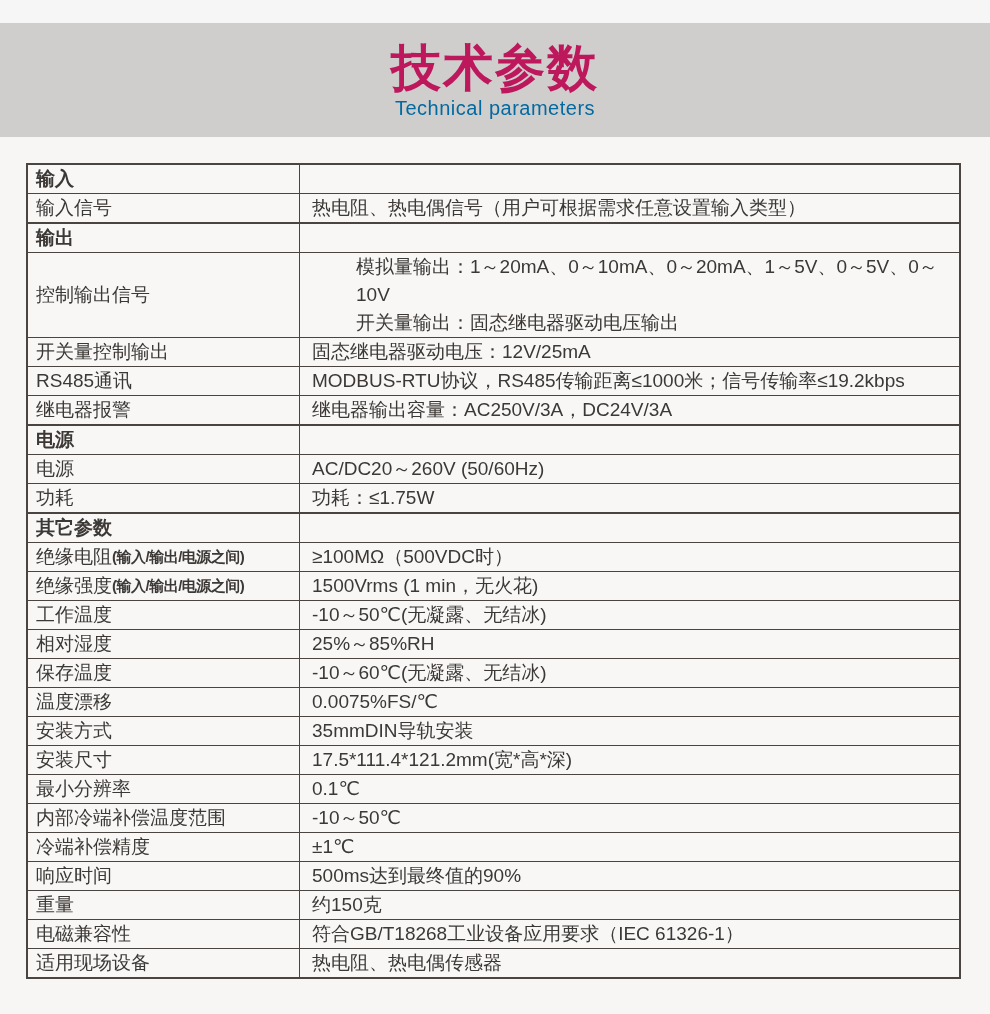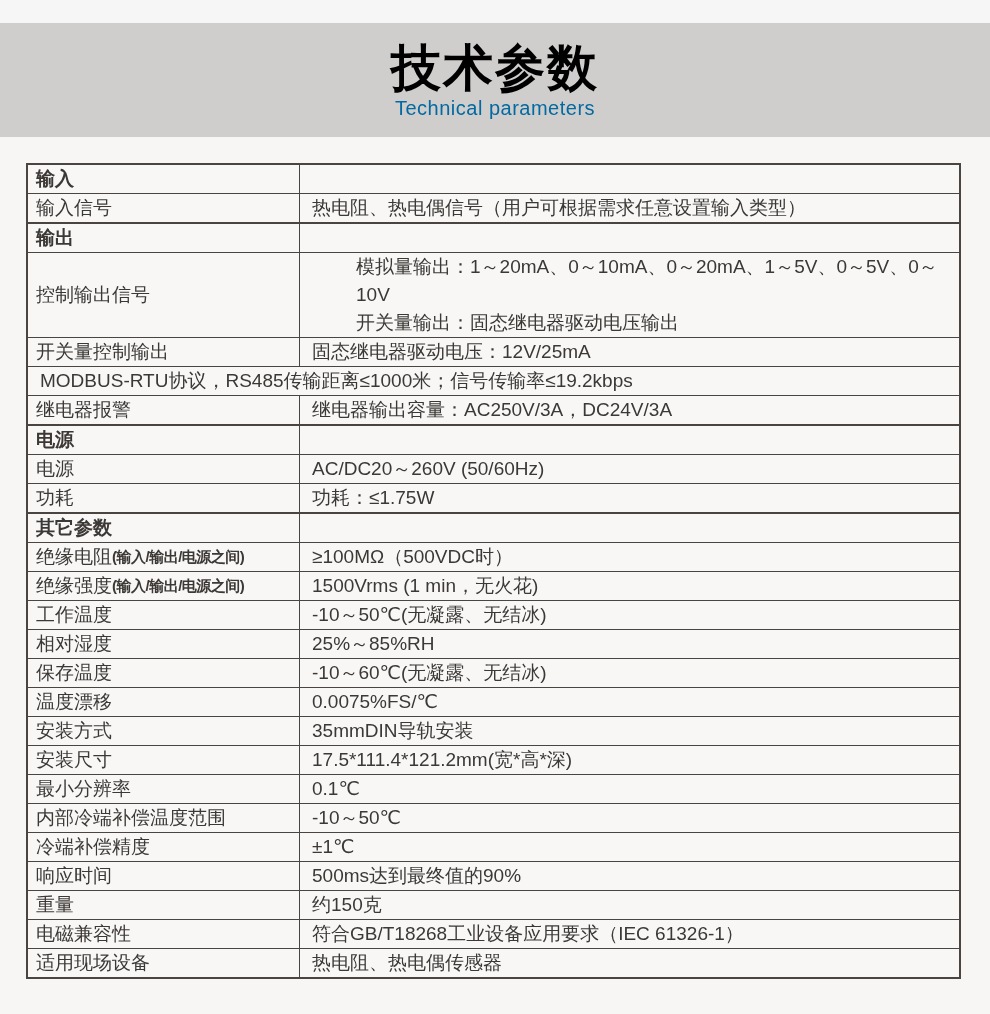--- a/index.html
+++ b/index.html
@@ -26,21 +26,21 @@
     height: 114px;
     background: #cfcecd;
     display: flex;
     flex-direction: column;
     align-items: center;
     justify-content: center;
   }
   .title-cn {
     font-size: 50px;
     font-weight: bold;
-    color: #000000;
+    color: #be185d;
     line-height: 1.08;
     letter-spacing: 2px;
     text-align: right;
   }
   .title-en {
     font-size: 20px;
     color: #0369a1;
     margin-top: 2px;
     letter-spacing: 0.5px;
   }
@@ -120,20 +120,21 @@
       <div class="row tall">
         <div class="cell label">控制输出信号</div>
         <div class="cell value">模拟量输出：1～20mA、0～10mA、0～20mA、1～5V、0～5V、0～10V
 开关量输出：固态继电器驱动电压输出</div>
       </div>
       <div class="row">
         <div class="cell label">开关量控制输出</div>
         <div class="cell value">固态继电器驱动电压：12V/25mA</div>
       </div>
       <div class="row">
+        <div class="cell label">RS485通讯</div>
         <div class="cell value">MODBUS-RTU协议，RS485传输距离≤1000米；信号传输率≤19.2kbps</div>
       </div>
       <div class="row">
         <div class="cell label">继电器报警</div>
         <div class="cell value">继电器输出容量：AC250V/3A，DC24V/3A</div>
       </div>
       <div class="row section">
         <div class="cell label">电源</div>
         <div class="cell value"></div>
       </div>

